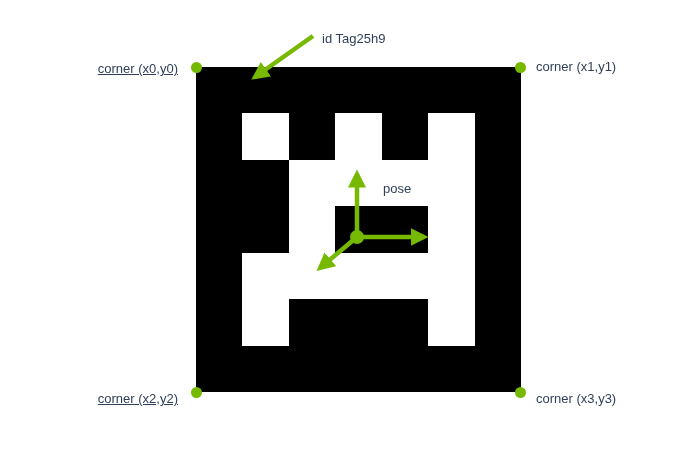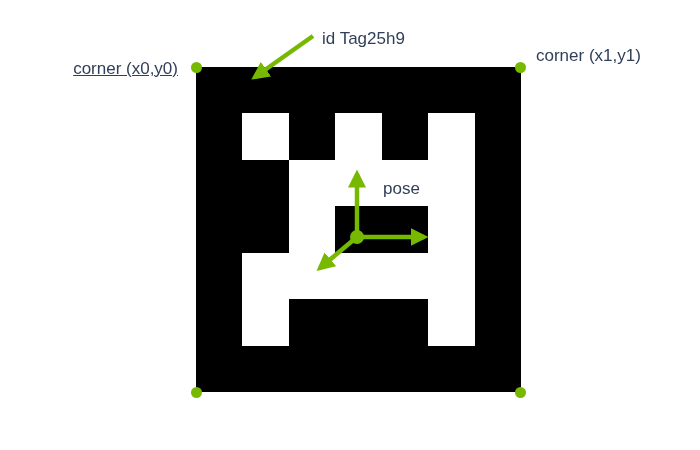--- a/index.html
+++ b/index.html
@@ -23,21 +23,21 @@
 
   .dot {
     position: absolute;
     width: 11px; height: 11px;
     border-radius: 50%;
     background: var(--accent, #76b900);
   }
 
   .label {
     position: absolute;
-    font-size: 17px;
+    font-size: 13px;
     line-height: 19px;
     white-space: nowrap;
     color: var(--text, #31405a);
   }
   .label.right-align { text-align: right; text-decoration: underline; }
 
   .svg-overlay {
     position: absolute; left: 0; top: 0;
     width: 700px; height: 450px;
     pointer-events: none;
@@ -122,17 +122,19 @@
   </svg>
 
   <div class="dot" style="left:191px; top:62px;"></div>
   <div class="dot" style="left:515px; top:62px;"></div>
   <div class="dot" style="left:191px; top:387px;"></div>
   <div class="dot" style="left:515px; top:387px;"></div>
 
   <div class="label" style="left:322px; top:29px;">id Tag25h9</div>
 
   <div class="label right-align" style="left:46px; top:59px; width:132px;">corner (x0,y0)</div>
-  <div class="label" style="left:536px; top:46px;">corner (x1,y1)</div>
+  <div class="label" style="left:536px; top:57px;">corner (x1,y1)</div>
+  <div class="label right-align" style="left:46px; top:389px; width:132px;">corner (x2,y2)</div>
+  <div class="label" style="left:536px; top:389px;">corner (x3,y3)</div>
 
   <div class="label" style="left:383px; top:179px;">pose</div>
 
 </div>
 
 </body></html>

